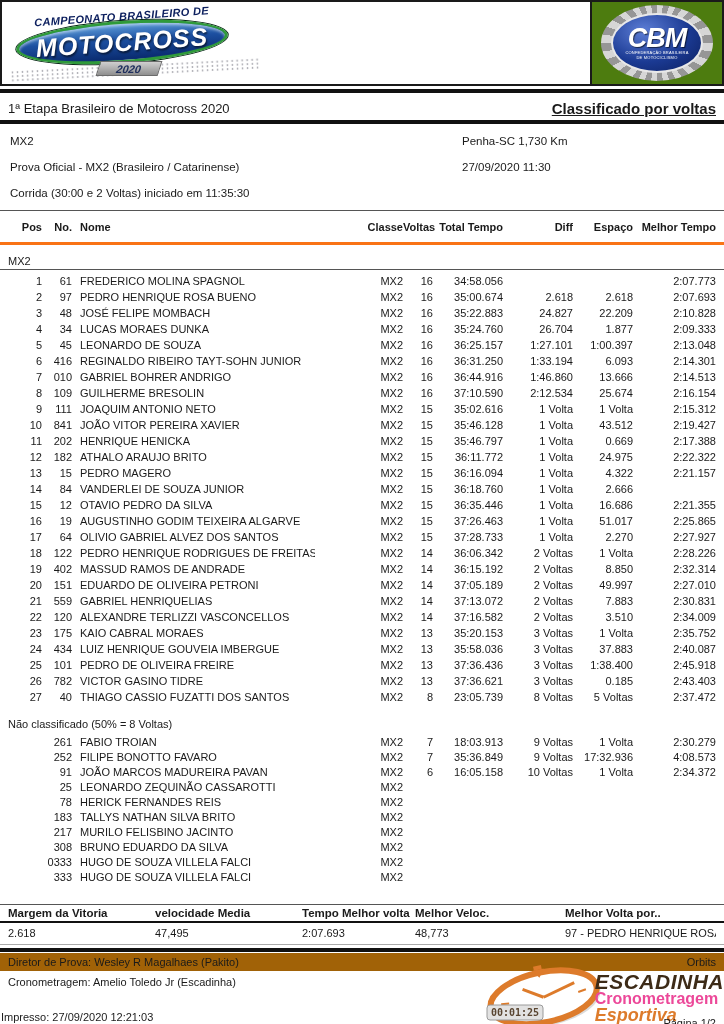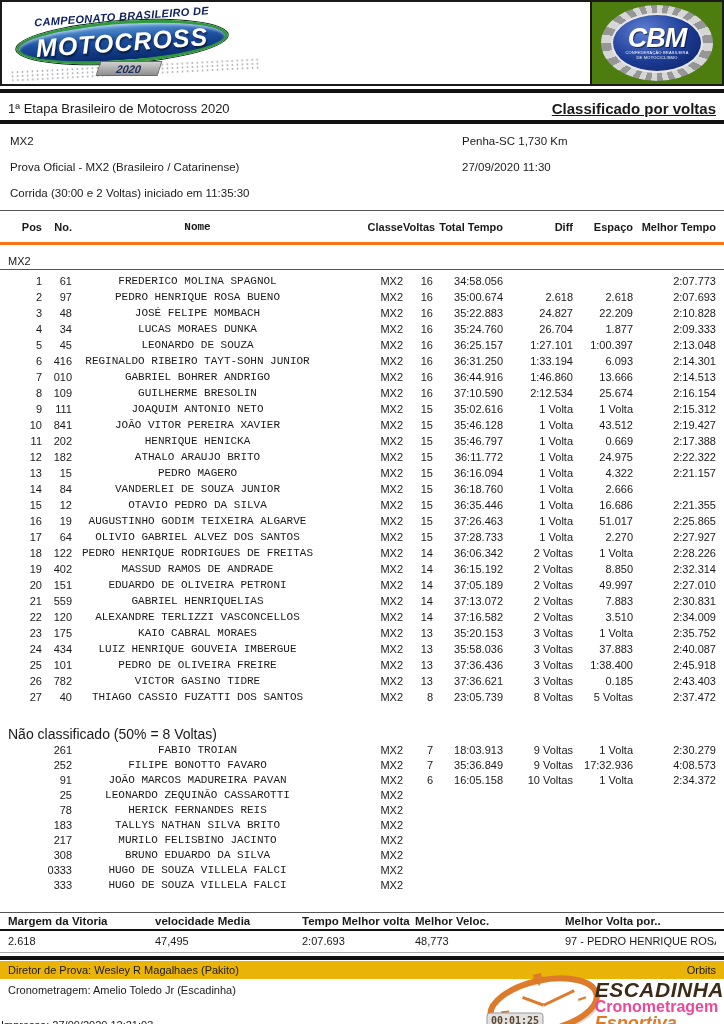--- a/index.html
+++ b/index.html
@@ -50,41 +50,41 @@
   .info-center { position: absolute; left: 462px; top: 50%; transform: translateY(-50%); }
 
   
   .trow, .thead-row { display: grid;
     grid-template-columns: 34px 30px 243px 88px 30px 70px 70px 60px 83px;
     padding: 0 8px 0 8px; align-items: center; }
   .thead-row { height: 35px; border-top: 1px solid #555; border-bottom: 3px solid #f97316;
                font-weight: bold; font-size: 11px; }
   .trow { height: 16px; font-size: 11px; white-space: nowrap; }
   .c-pos, .c-no, .c-voltas, .c-total, .c-diff, .c-espaco, .c-melhor { text-align: right; }
-  .c-nome { text-align: center; padding-left: 8px; overflow: hidden; font-family: Liberation Mono, monospace; }
+  .c-nome { text-align: left; padding-left: 8px; overflow: hidden; }
   .c-classe { text-align: right; padding-left: 5px; }
   .section-label { margin-top: 7px; padding: 0 8px 2px 8px; font-size: 11px; border-bottom: 1px solid #555;
                    height: 18px; display:flex; align-items:flex-end; }
   #rows-main { padding-top: 3px; }
-  .nc-label { margin-top: 21px; padding: 0 8px; font-size: 14px; height: 16px; }
+  .nc-label { margin-top: 13px; padding: 0 8px; font-size: 11px; height: 16px; }
   #rows-nc .trow { height: 15px; }
 
   
   .summary { margin-top: 20px; border-top: 1px solid #555; }
   .sum-head, .sum-vals { display: grid; grid-template-columns: 147px 147px 113px 150px 1fr;
                          padding: 0 8px; align-items: center; }
   .sum-head { height: 18px; font-weight: bold; font-size: 11.5px; border-bottom: 2px solid #111; }
   .sum-vals { height: 19px; font-size: 11px; }
   .sum-vals span, .sum-head span { overflow: hidden; white-space: nowrap; }
   .sum-gray { height: 1px; background: #aaa; margin-top: 2px; }
 
   
   .footer { position: relative; height: 96px; }
   .graybar { display: flex; justify-content: space-between; align-items: center; height: 18px;
-             background: #eab308; padding: 0 8px; font-size: 11px; margin-top: 1px; }
+             background: #a16207; padding: 0 8px; font-size: 11px; margin-top: 1px; }
   .crono-row { height: 22px; padding: 0 8px; font-size: 11px; display: flex; align-items: center; }
   .impresso { position: absolute; left: 1px; top: 58px; font-size: 11px; }
   .pagina { position: absolute; right: 8px; top: 64px; font-size: 11px; }
   .escadinha { position: absolute; right: 0px; top: 12px; display: flex; align-items: center; }
   .esc-text { margin-left: -14px; }
   .esc-name { font-size: 21px; line-height: 19px; font-weight: 900; font-style: italic; color: #3d2b17; letter-spacing: .5px; }
   .esc-l2 { font-size: 16px; line-height: 16px; font-weight: 800; color: #ec4899; }
   .esc-l3 { font-size: 18px; line-height: 17px; font-weight: 800; font-style: italic; color: #dd7b2b; }
 </style>
 </head>

